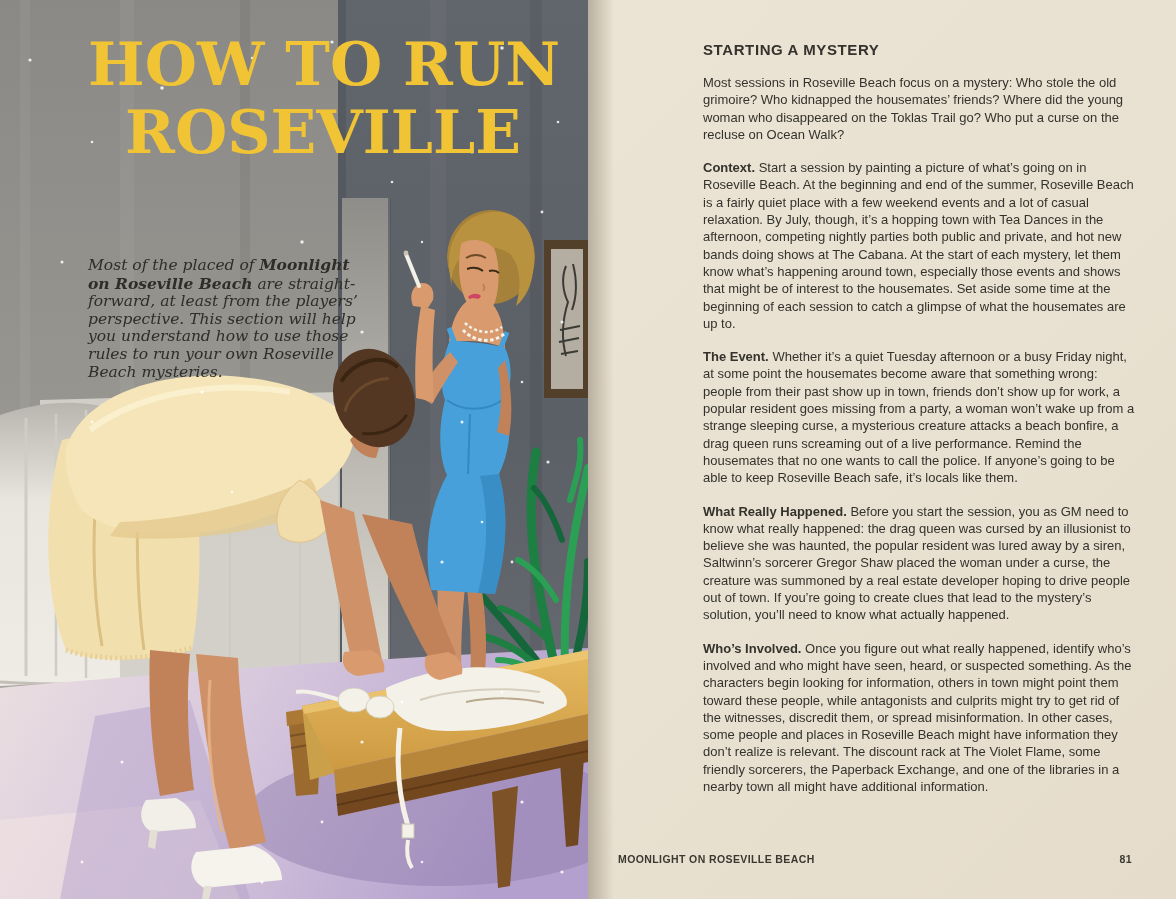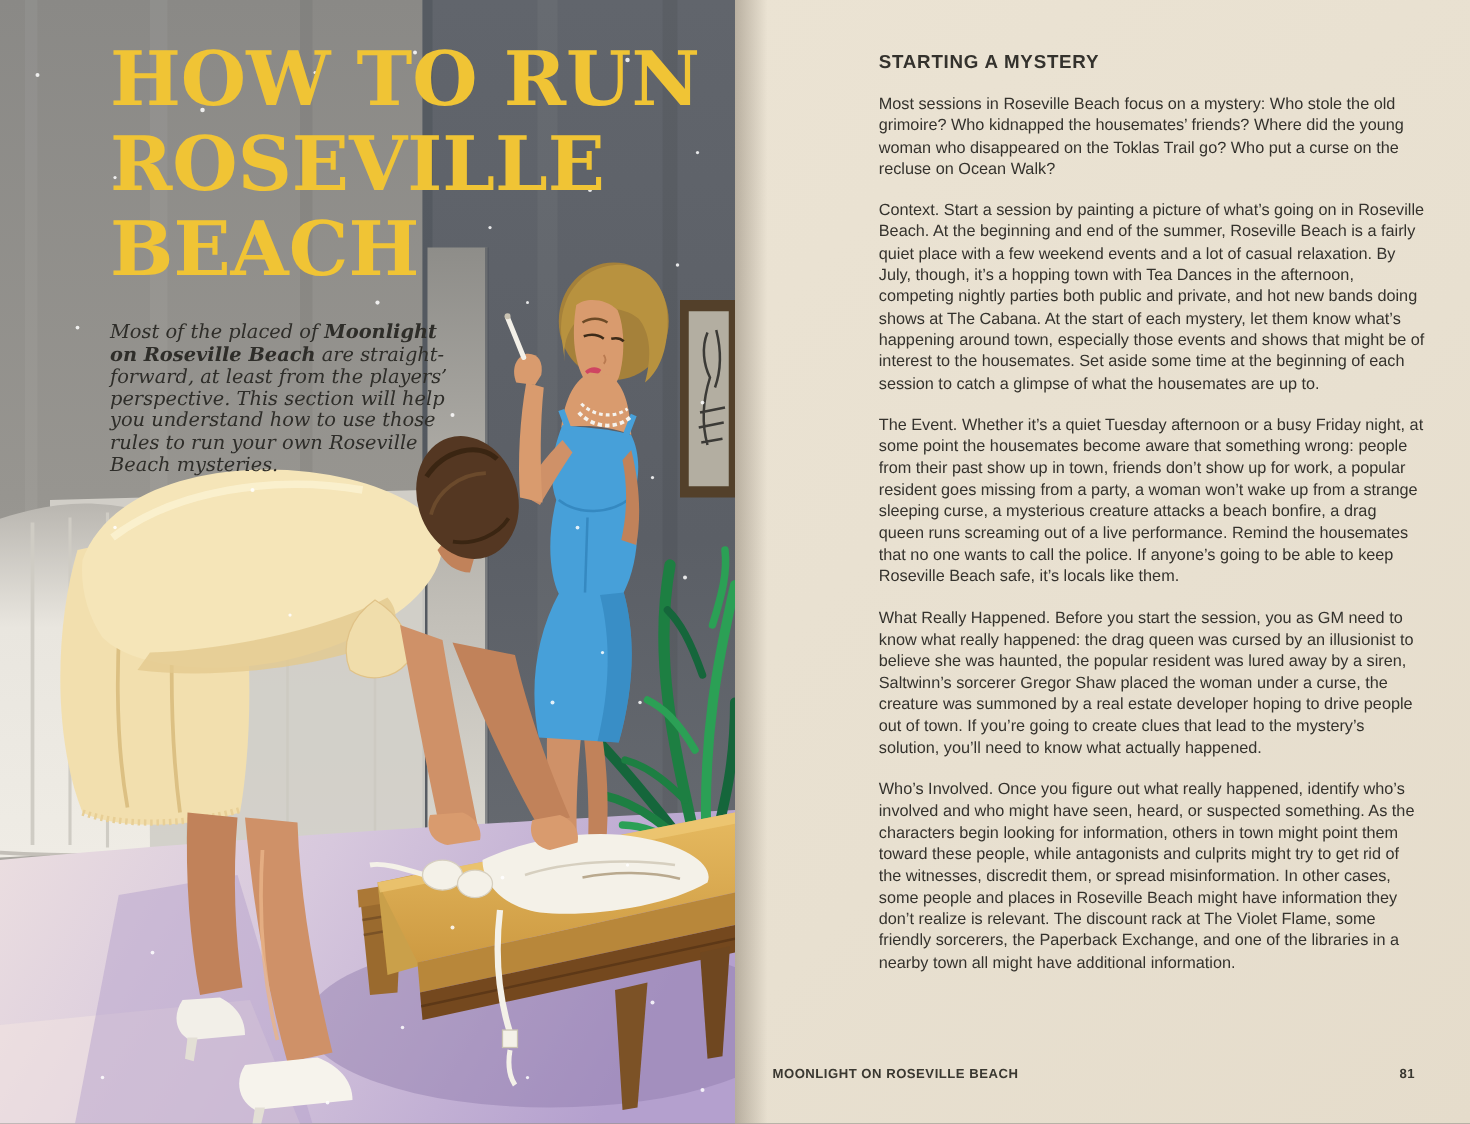--- a/index.html
+++ b/index.html
@@ -4,34 +4,34 @@
 <style>
   html,body{margin:0;padding:0;background:#222;}
   .spread{position:relative;width:1176px;height:899px;overflow:hidden;background:var(--paper-cream,#e9e1d1);font-family:"Liberation Sans",sans-serif;}
   
   .page-left{position:absolute;left:0;top:0;width:588px;height:899px;overflow:hidden;}
   .page-left svg{position:absolute;left:0;top:0;}
   .big-title{position:absolute;left:88px;top:30px;width:470px;
     font-family:"DejaVu Serif","Liberation Serif",serif;font-weight:700;
     font-size:60px;line-height:68px;letter-spacing:0px;color:var(--title-yellow,#f0c435);
     text-transform:uppercase;}
-  .big-title span{display:block;white-space:nowrap;}
+  .big-title span{display:block;white-space:nowrap;text-align:center;}
   .intro{position:absolute;left:88px;top:256px;width:276px;
     font-family:"DejaVu Serif","Liberation Serif",serif;font-style:italic;
     font-size:15.5px;line-height:17.6px;color:#2e2d29;}
   .intro b{font-weight:700;}
   
   .page-right{position:absolute;left:588px;top:0;width:588px;height:899px;
     background:linear-gradient(135deg,#ebe3d3 0%,#e8e0d0 55%,#e5dccb 100%);}
   .gutter-shadow{position:absolute;left:0;top:0;width:26px;height:100%;
     background:linear-gradient(to right,rgba(70,58,44,.30),rgba(70,58,44,0));}
   .text-col{position:absolute;left:115px;top:41px;width:437px;color:var(--ink,#34322d);}
   .sec-heading{font-size:15px;font-weight:700;letter-spacing:.6px;margin:0 0 4px 0;}
   .text-col p{font-size:13px;line-height:17.3px;margin:16px 0 11px 0;}
-  .text-col p b{font-weight:400;}
+  .text-col p b{font-weight:700;}
   .footer{position:absolute;left:30px;right:44px;bottom:34px;display:flex;
     justify-content:space-between;align-items:baseline;
     font-size:10.5px;font-weight:700;letter-spacing:.4px;color:#3a3831;}
   .speckle{fill:#ffffff;opacity:.85;}
 </style>
 </head>
 <body>
 
 <div class="spread">
 
@@ -238,21 +238,20 @@
         <circle class="speckle" cx="262" cy="882" r="1.5"></circle>
           <circle class="speckle" cx="422" cy="862" r="1.3"></circle>
         <circle class="speckle" cx="562" cy="872" r="1.6"></circle>
           <circle class="speckle" cx="232" cy="492" r="1.3"></circle>
       </g>
     </svg>
 
     <div class="big-title">
       <span>HOW TO RUN</span>
       <span>ROSEVILLE</span>
-      <span>BEACH</span>
     </div>
 
     <div class="intro"><span>Most of the placed of </span><b>Moonlight on Roseville Beach</b><span> are straight-forward, at least from the players’ perspective. This section will help you understand how to use those rules to run your own Roseville Beach mysteries.</span></div>
   </div>
 
   <div class="page-right">
     <div class="gutter-shadow"></div>
 
     <div class="text-col">
       <div class="sec-heading">STARTING A MYSTERY</div>

